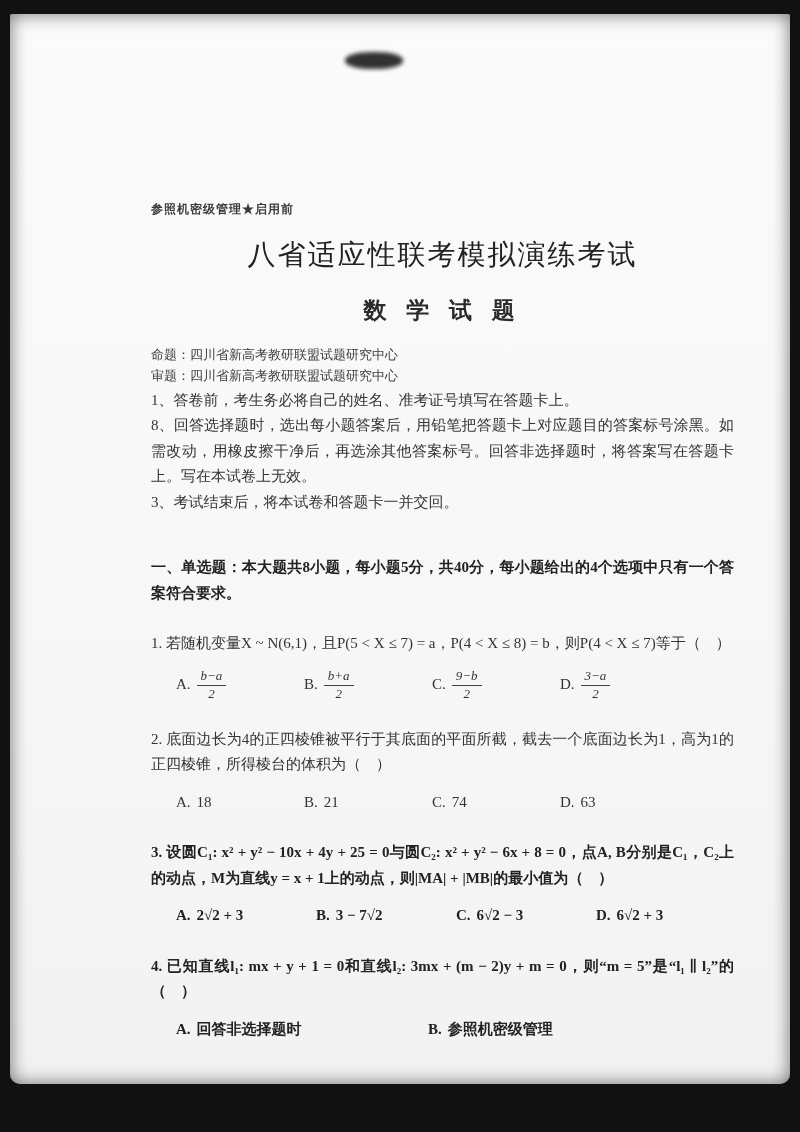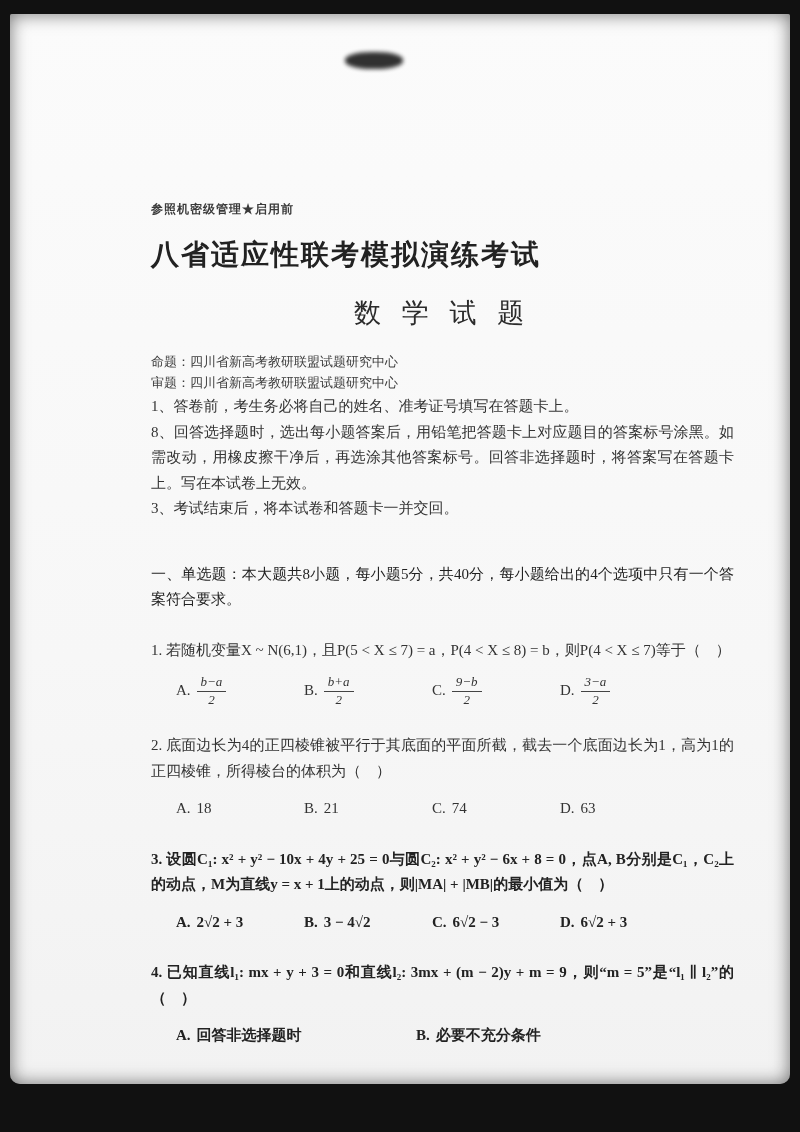--- a/index.html
+++ b/index.html
@@ -24,33 +24,33 @@
   }
   .content{
     position:absolute;top:0;left:16px;right:0;
     padding:140px 56px 0 125px;
     color:#333;
     font-size:15px;
     line-height:1.7;
     margin-top:45px;
   }
   .classification{font-size:12px;font-weight:bold;color:#3a3a3a;margin-bottom:12px;letter-spacing:1px;}
-  .title{font-size:28px;font-weight:bold;text-align:left;color:#222;margin-bottom:12px;letter-spacing:2px;}
-  .subtitle{font-size:27px;font-weight:normal;text-align:center;color:#2b2b2b;letter-spacing:7px;margin-bottom:16px;}
+  .title{font-size:28px;font-weight:normal;text-align:center;color:#222;margin-bottom:12px;letter-spacing:2px;}
+  .subtitle{font-size:23px;font-weight:bold;text-align:center;color:#2b2b2b;letter-spacing:7px;margin-bottom:16px;}
   .meta{font-size:13px;line-height:1.6;color:#3c3c3c;font-family:Liberation Mono, monospace;}
   .notice-head{font-weight:bold;font-size:15px;margin-top:4px;color:#222;}
   .notice{color:#333;text-align:justify;}
-  .section-head{font-weight:normal;margin-top:40px;color:#222;text-align:justify;}
+  .section-head{font-weight:bold;margin-top:40px;color:#222;text-align:justify;}
   .question{margin-top:25px;text-align:justify;color:#333;}
   .question.bold{font-weight:600;color:#222;}
   .opts{display:flex;padding-left:25px;margin-top:12px;align-items:center;}
   .opts .opt{width:128px;white-space:nowrap;}
   .opts .opt:last-child{width:auto;}
   .opts.two .opt{width:240px;}
-  .opts.bold{font-weight:600;color:#222;}
+  .opts.bold{font-weight:600;color:#222;gap:12px;}
   .olabel{margin-right:6px;}
   .frac{display:inline-block;text-align:center;vertical-align:middle;font-size:13px;line-height:1.15;font-style:italic;}
   .frac .num{display:block;border-bottom:1px solid #444;padding:0 4px 1px;}
   .frac .den{display:block;padding-top:1px;}
 </style>
 </head>
 <body>
 
 <div class="sheet">
   <div class="smudge"></div>
@@ -91,25 +91,25 @@
     <div class="opts">
       <span class="opt"><span class="olabel">A.</span><span>18</span></span>
       <span class="opt"><span class="olabel">B.</span><span>21</span></span>
       <span class="opt"><span class="olabel">C.</span><span>74</span></span>
       <span class="opt"><span class="olabel">D.</span><span>63</span></span>
     </div>
 
     <div class="question bold">3. 设圆C₁: x² + y² − 10x + 4y + 25 = 0与圆C₂: x² + y² − 6x + 8 = 0，点A, B分别是C₁，C₂上的动点，M为直线y = x + 1上的动点，则|MA| + |MB|的最小值为（　）</div>
     <div class="opts bold">
       <span class="opt"><span class="olabel">A.</span><span>2√2 + 3</span></span>
-      <span class="opt"><span class="olabel">B.</span><span>3 − 4√2</span></span>
+      <span class="opt"><span class="olabel">B.</span><span>3 − 7√2</span></span>
       <span class="opt"><span class="olabel">C.</span><span>6√2 − 3</span></span>
       <span class="opt"><span class="olabel">D.</span><span>6√2 + 3</span></span>
     </div>
 
-    <div class="question bold">4. 已知直线l₁: mx + y + 3 = 0和直线l₂: 3mx + (m − 2)y + m = 9，则“m = 5”是“l₁ ∥ l₂”的（　）</div>
+    <div class="question bold">4. 已知直线l₁: mx + y + 1 = 0和直线l₂: 3mx + (m − 2)y + m = 0，则“m = 5”是“l₁ ∥ l₂”的（　）</div>
     <div class="opts two bold">
       <span class="opt"><span class="olabel">A.</span><span>回答非选择题时</span></span>
-      <span class="opt"><span class="olabel">B.</span><span>必要不充分条件</span></span>
+      <span class="opt"><span class="olabel">B.</span><span>参照机密级管理</span></span>
     </div>
 
   </div>
 </div>
 
 </body></html>

